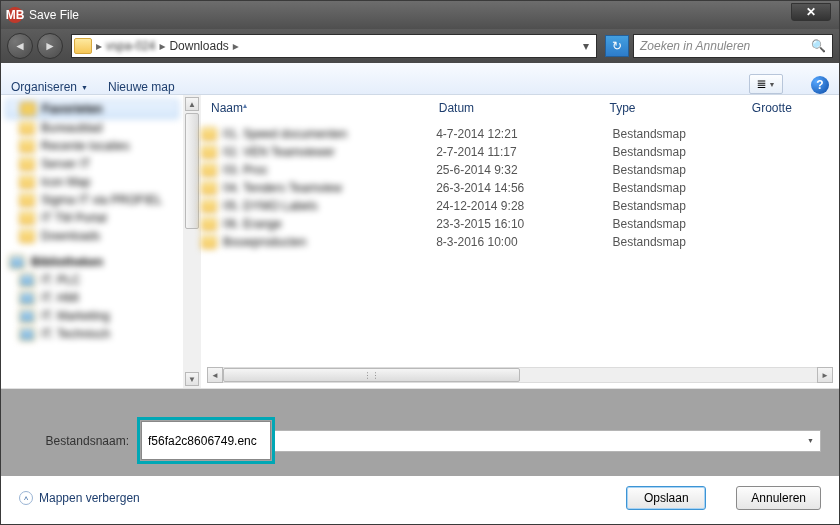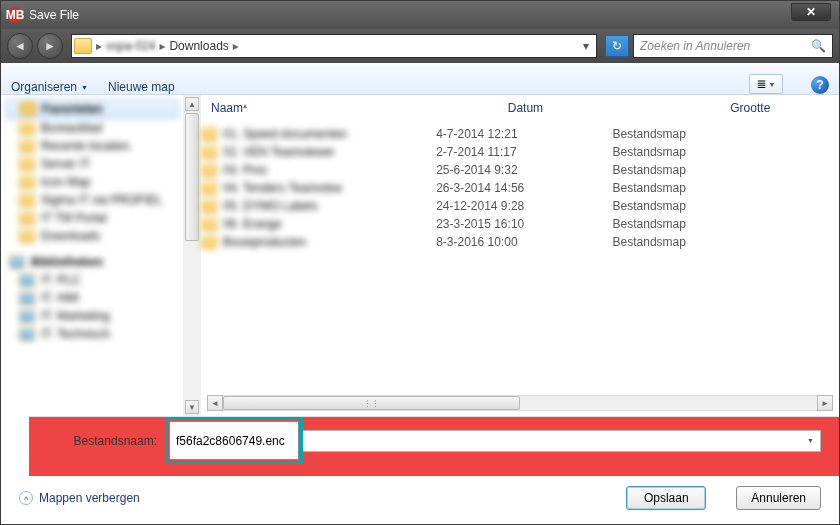--- a/index.html
+++ b/index.html
@@ -51,21 +51,21 @@
   .rsize { flex: 0.5; }
   .fico { width: 16px; height: 14px; background: linear-gradient(to bottom,#fde9a0,#f6c757); border: 1px solid #d7a83f; border-radius: 2px; flex-shrink:0; }
   .hscroll { height: 18px; display: flex; align-items: center; margin: 6px 6px 4px 6px; }
   .hscroll .arr { width: 16px; height: 16px; border: 1px solid #b9b9b9; background: linear-gradient(to bottom,#f5f5f5,#e3e3e3); display:flex;align-items:center;justify-content:center; color:#666; font-size:8px;}
   .hscroll .track { flex: 1; height: 16px; background: #efefef; border-top:1px solid #dcdcdc; border-bottom:1px solid #dcdcdc; position: relative; }
   .hscroll .thumb { position:absolute; left:0; top:0; height:100%; width:50%; background: linear-gradient(to bottom,#f5f5f5,#dcdcdc); border:1px solid #b9b9b9; border-radius:2px; display:flex; align-items:center; justify-content:center; color:#888; font-size:8px;}
   .vscroll { width: 18px; background: #f0f0f0; display:flex; flex-direction:column; align-items:center; padding:2px 0;}
   .vscroll .arr { width:14px; height:14px; border:1px solid #b9b9b9; background:linear-gradient(to bottom,#f5f5f5,#e3e3e3); display:flex;align-items:center;justify-content:center; font-size:8px; color:#666;}
   .vscroll .track { flex:1; width:14px; margin:2px 0; position:relative;}
   .vscroll .thumb { position:absolute; top:0; left:0; width:100%; height:45%; background:linear-gradient(to right,#f5f5f5,#dcdcdc); border:1px solid #b9b9b9; border-radius:2px;}
-  .fieldsarea { padding: 0 18px 6px; background: #ef4444; border-top: 1px solid #e0e0e0; margin-left: 28px; }
+  .fieldsarea { padding: 28px 18px 6px; background: #a3a3a3; border-top: 1px solid #e0e0e0; }
   .fieldrow { display:flex; align-items:center; margin-bottom:6px; }
   .fieldlabel { width: 118px; text-align:right; padding-right:8px; color:#333; }
   .fieldinput { flex:1; height:39px; border:1px solid #b5b5b5; background:#fff; padding:0 6px; display:flex; align-items:center; justify-content:space-between; }
   .fieldinput.sel { background: linear-gradient(to bottom,#f3f3f3,#ececec); }
   .hlbox { border: 3px solid #00a7b5; padding:1px; display:inline-block; }
   .hlbox .fieldinput { border:1px solid #888; min-width: 130px; }
   .fieldrow .rest { flex:1; height:22px; border:1px solid #b5b5b5; border-left:none; background:#fff; display:flex; align-items:center; justify-content:flex-end; padding:0 6px;}
   .fieldrow .rest2 { flex:1; height:22px; border:1px solid #b5b5b5; border-left:none; background:linear-gradient(to bottom,#f3f3f3,#ececec); display:flex; align-items:center; justify-content:flex-end; padding:0 6px;}
   .footer { display:flex; align-items:center; padding: 10px 18px 14px; gap:10px; }
   .hidefolders { display:flex; align-items:center; gap:6px; color:#1e3e6e; }
@@ -185,20 +185,21 @@
       <div class="arr">▼</div>
     </div>
 
     <div class="filearea">
       <div class="colheaders">
         <div class="col-name">
             <span>Naam</span>
             <span class="sortarr">▴</span>
           </div>
         <div class="col-date">Datum</div>
+        <div class="col-type">Type</div>
         <div class="col-size">Grootte</div>
       </div>
       <div class="rows" id="rows">
           <div class="row">
             <div class="rname">
               <span class="fico"></span>
               <span>01. Speed documenten</span>
             </div>
             <div class="rdate">4-7-2014 12:21</div>
             <div class="rtype">Bestandsmap</div>

